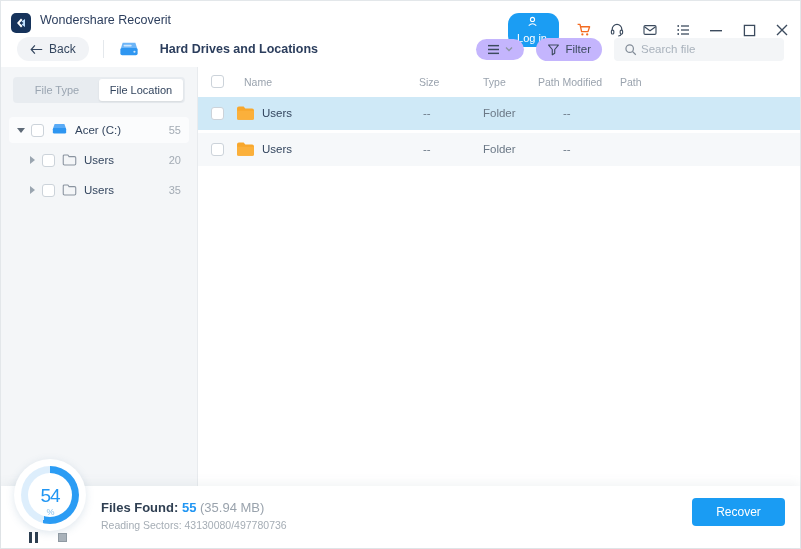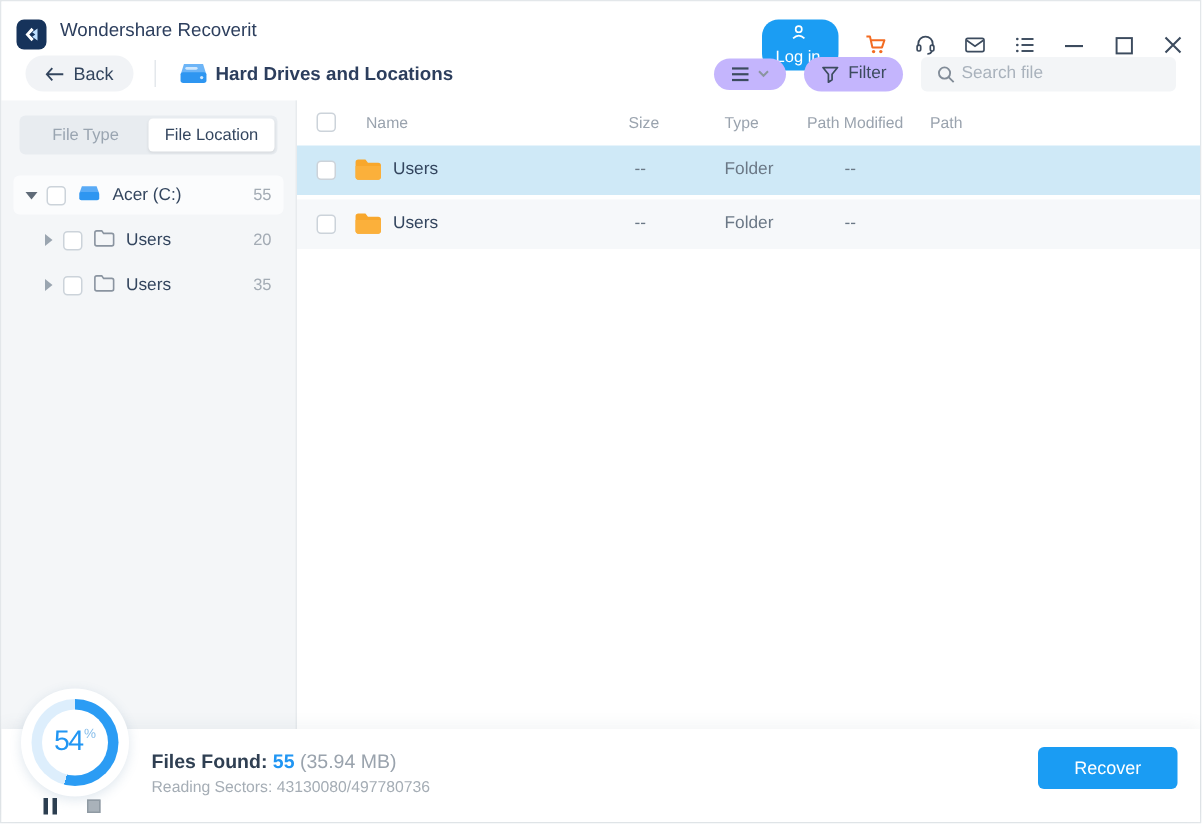--- a/index.html
+++ b/index.html
@@ -12,21 +12,21 @@
   .logo { width:20px; height:20px; border-radius:5px; background:#16335b; display:flex; align-items:center; justify-content:center; }
   .app-title { margin-left:9px; font-size:12.5px; color:#2c3e5d; }
   .tb-right { margin-left:auto; display:flex; align-items:center; gap:17px; }
   .login-btn { display:flex; align-items:center; gap:5px; background:#1b9df3; color:#fff; font-size:11px; padding:3px 12px 3px 9px; border-radius:11px; border:none; cursor:pointer;flex-direction:column; }
   .tb-icon { width:16px; height:16px; display:flex; align-items:center; justify-content:center; cursor:pointer; }
 
   
   .toolbar { height:36px; display:flex; align-items:center; padding:0 16px; background:#fff; }
   .back-btn { display:flex; align-items:center; gap:6px; background:#f1f3f6; border:none; border-radius:14px; padding:5px 13px; font-size:12px; color:#33455e; cursor:pointer; }
   .v-divider { width:1px; height:18px; background:#e4e8ec; margin:0 14px; }
-  .loc-title { display:flex; align-items:center; gap:4px; font-size:12.5px; font-weight:bold; color:#2c3e5d; }
+  .loc-title { display:flex; align-items:center; gap:20px; font-size:12.5px; font-weight:bold; color:#2c3e5d; }
   .toolbar-right { margin-left:auto; display:flex; align-items:center; gap:12px; }
   .chip-btn { display:flex; align-items:center; gap:5px; background:#c4b5fd; border:none; border-radius:13px; padding:5px 11px; font-size:11.5px; color:#3c4b5e; cursor:pointer; }
   .searchbox { display:flex; align-items:center; gap:4px; background:#f3f5f7; border-radius:4px; padding:5px 10px; width:170px; }
   .searchbox input { border:none; background:transparent; outline:none; font-size:11.5px; color:#33455e; width:120px; font-family:"Liberation Sans", sans-serif; }
   .searchbox input::placeholder { color:#a9b2bc; }
 
   
   .content { position:absolute; top:66px; left:0; right:0; bottom:62px; display:flex; }
   .sidebar { width:197px; background:#f4f6f8; border-right:1px solid #e8ebee; padding:10px 8px; }
   .seg { display:flex; background:#e8ecf0; border-radius:4px; padding:2px; margin:0 4px 14px 4px; }
@@ -50,21 +50,21 @@
   .trow.alt { background:#f6f8fa; }
   .trow .cb { position:absolute; left:13px; top:10px; }
   .trow .foldericon { position:absolute; left:38px; top:8px; }
   .cell { position:absolute; top:10px; }
   .r-name { left:64px; } .r-size { left:225px; color:#6b7886; } .r-type { left:285px; color:#6b7886; } .r-date { left:365px; color:#6b7886; }
 
   
   .statusbar { position:absolute; left:0; right:0; bottom:0; height:62px; background:#fff; box-shadow:0 -3px 10px rgba(90,110,130,.08); }
   .progress-wrap { position:absolute; left:13px; top:-27px; width:72px; height:72px; background:#fff; border-radius:50%; box-shadow:0 2px 8px rgba(80,120,160,.18); display:flex; align-items:center; justify-content:center; }
   .progress-ring { width:58px; height:58px; border-radius:50%; background:conic-gradient(#2b9cf4 0 54%, #ddeefc 54% 100%); display:flex; align-items:center; justify-content:center; }
-  .progress-inner { width:44px; height:44px; background:#fff; border-radius:50%; display:flex; align-items:flex-start; justify-content:center; padding-top:11px; }
+  .progress-inner { width:44px; height:44px; background:#fff; border-radius:50%; display:flex; align-items:center; justify-content:center; padding-top:11px;flex-direction:column; }
   .pct-num { font-size:19px; color:#2196f3; letter-spacing:-1px; }
   .pct-sign { font-size:9px; color:#86bdea; margin-left:1px; }
   .media-controls { position:absolute; left:28px; bottom:5px; display:flex; gap:20px; align-items:center; }
   .pause-btn { display:flex; gap:3px; cursor:pointer; }
   .pause-btn span { width:3px; height:11px; background:#2c3e50; }
   .stop-btn { width:9px; height:9px; background:#a9b2ba; border:1px solid #8f9aa3; cursor:pointer; }
   .found-block { position:absolute; left:100px; top:14px; }
   .found-line { font-size:13px; color:#2f3f52; font-weight:bold; }
   .found-line .num { color:#2196f3; }
   .found-line .size { color:#9aa3ad; font-weight:normal; }

